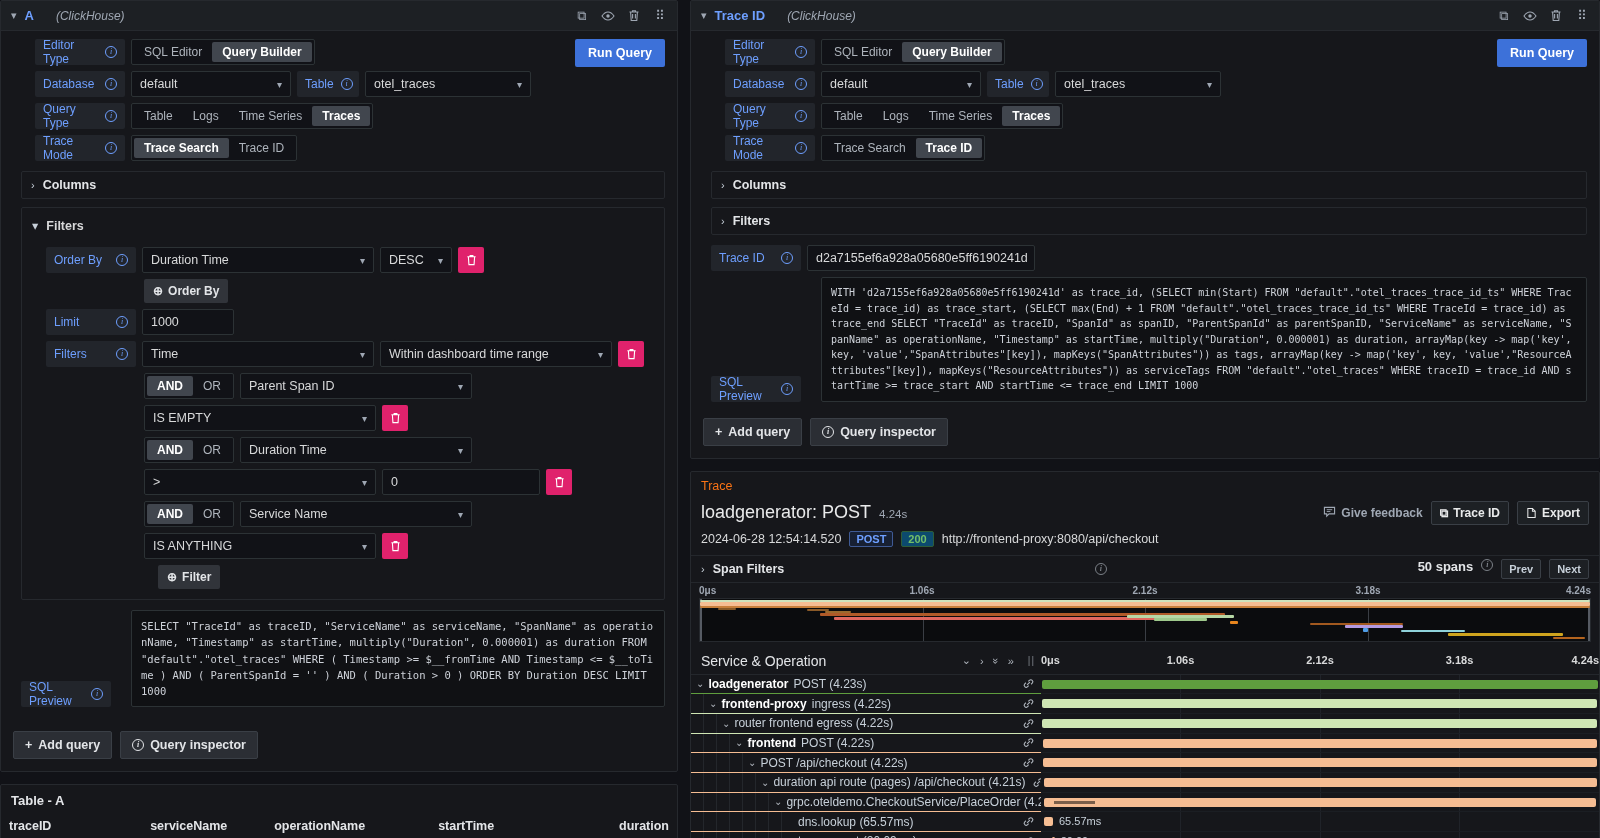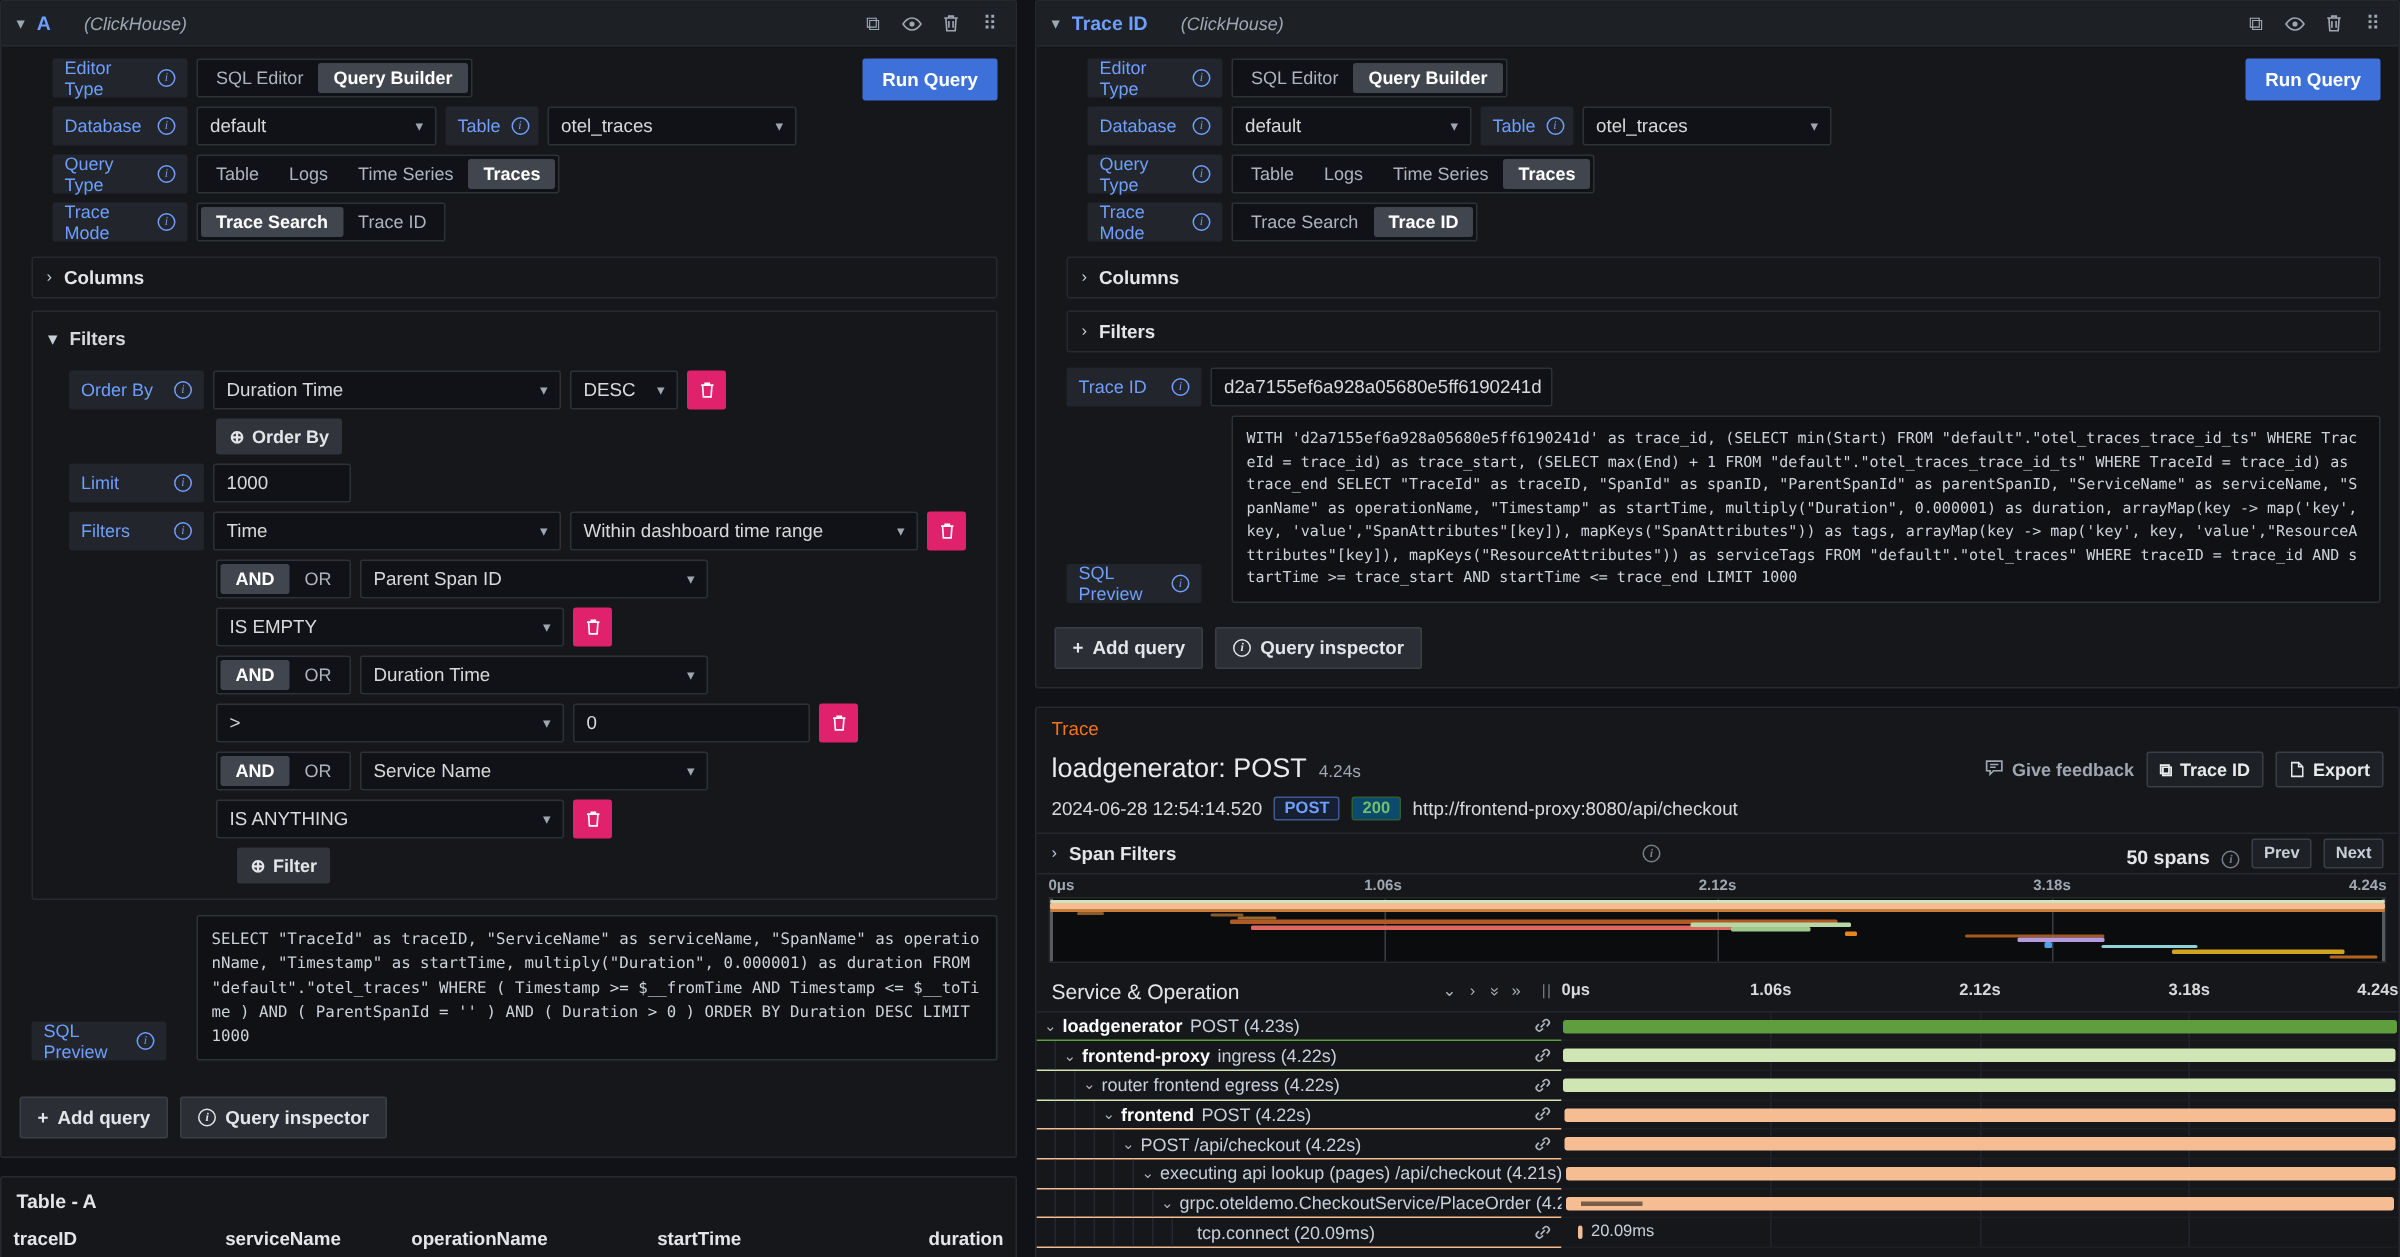--- a/index.html
+++ b/index.html
@@ -52,21 +52,21 @@
   .trace-service{font-size:18px;font-weight:400;color:#e9eaeb}
   .trace-dur{font-size:11.5px;color:#9fa7b3}
   .trace-head-right{margin-left:auto;display:flex;align-items:center;gap:8px}
   .feedback{display:flex;gap:5px;color:#9fa7b3;font-size:12px;font-weight:600;cursor:pointer}
   .mini-btn{border:1px solid #3a3f46;background:#1d2024;color:#e9eaeb;font-size:12px;font-weight:700;height:24px;border-radius:2px;display:flex;align-items:center;gap:5px;padding:0 8px;cursor:pointer}
   .trace-sub{display:flex;align-items:center;gap:8px;padding:6px 10px 8px 10px;font-size:12.5px}
   .badge{font-size:11px;font-weight:700;padding:1px 6px;border-radius:2px;border:1px solid}
   .badge-method{color:#6e9fff;border-color:#3f5a94;background:#172033}
   .badge-status{color:#73bf69;border-color:#2e5d38;background:#0c4a6e}
   .spanfilters-row{display:flex;align-items:center;gap:8px;border-top:1px solid #24272c;border-bottom:1px solid #24272c;height:28px;padding:0 10px;font-size:12.5px;font-weight:700;color:#e3e5e8}
-  .sf-right{margin-left:auto;display:flex;align-items:flex-end;gap:8px}
+  .sf-right{margin-left:auto;display:flex;align-items:flex-start;gap:8px}
   .pn-btn{border:1px solid #3a3f46;background:#1d2024;color:#c7d0d9;font-size:11px;font-weight:600;height:20px;border-radius:2px;display:flex;align-items:center;padding:0 7px;cursor:pointer}
   .minimap-wrap{padding:2px 8px 0 8px}
   .tick-row{position:relative;height:13px;font-size:10px;color:#9fa7b3;font-weight:600}
   .tick-row span{position:absolute;transform:translateX(-50%)}
   .tick-row span:first-child{transform:none}
   .tick-row span:last-child{transform:translateX(-100%)}
   .minimap{position:relative;height:44px;background:#0b0c0e;border:1px solid #26292e;overflow:hidden}
   .minimap .gline{position:absolute;top:0;bottom:0;width:1px;background:#3a3e44}
   .minimap .seg-abs{position:absolute;border-radius:1px}
   .mm-handle{position:absolute;top:0;bottom:0;width:2px;background:#565b63}
@@ -653,21 +653,21 @@
           </div>
         </div>
         <div class="span-row">
           <div class="sr-name" style="border-bottom-color: rgb(246, 189, 147);">
             <span class="guide"></span>
             <span class="guide"></span>
             <span class="guide"></span>
             <span class="guide"></span>
             <span class="guide"></span>
             <span class="chev">⌄</span>
-            <span>executing api lookup (pages) /api/checkout (4.21s)</span>
+            <span>duration api route (pages) /api/checkout (4.21s)</span>
             <span class="linkic">
               <svg width="13" height="13" viewBox="0 0 14 14">
                 <path d="M5.5 8.5l3-3M4.2 6.2L3 7.4a2.1 2.1 0 0 0 3 3l1.2-1.2M9.8 7.8L11 6.6a2.1 2.1 0 0 0-3-3L6.8 4.8" fill="none" stroke="#aeb4bc" stroke-width="1.2"></path>
               </svg>
             </span>
           </div>
           <div class="sr-bar">
             <div class="bar" style="left: 0.5%; width: max(99.1%, 3px); background: rgb(246, 189, 147);"></div>
           </div>
         </div>
@@ -678,20 +678,42 @@
             <span class="guide"></span>
             <span class="guide"></span>
             <span class="guide"></span>
             <span class="guide"></span>
             <span class="chev">⌄</span>
             <span>grpc.oteldemo.CheckoutService/PlaceOrder (4.21s)</span>
           </div>
           <div class="sr-bar">
             <div class="bar" style="left: 0.55%; width: max(99%, 3px); background: rgb(246, 189, 147);"></div>
             <div class="bar-inner" style="left: 2.4%; width: max(7.2%, 2px);"></div>
+          </div>
+        </div>
+        <div class="span-row">
+          <div class="sr-name" style="border-bottom-color: rgb(246, 189, 147);">
+            <span class="guide"></span>
+            <span class="guide"></span>
+            <span class="guide"></span>
+            <span class="guide"></span>
+            <span class="guide"></span>
+            <span class="guide"></span>
+            <span class="guide"></span>
+            <span class="nochev"></span>
+            <span>dns.lookup (65.57ms)</span>
+            <span class="linkic">
+              <svg width="13" height="13" viewBox="0 0 14 14">
+                <path d="M5.5 8.5l3-3M4.2 6.2L3 7.4a2.1 2.1 0 0 0 3 3l1.2-1.2M9.8 7.8L11 6.6a2.1 2.1 0 0 0-3-3L6.8 4.8" fill="none" stroke="#aeb4bc" stroke-width="1.2"></path>
+              </svg>
+            </span>
+          </div>
+          <div class="sr-bar">
+            <div class="bar" style="left: 0.6%; width: max(1.55%, 3px); background: rgb(246, 189, 147);"></div>
+            <div class="bar-label" style="left: 2.15%; padding-left: 6px;">65.57ms</div>
           </div>
         </div>
         <div class="span-row">
           <div class="sr-name" style="border-bottom-color: rgb(246, 189, 147);">
             <span class="guide"></span>
             <span class="guide"></span>
             <span class="guide"></span>
             <span class="guide"></span>
             <span class="guide"></span>
             <span class="guide"></span>

